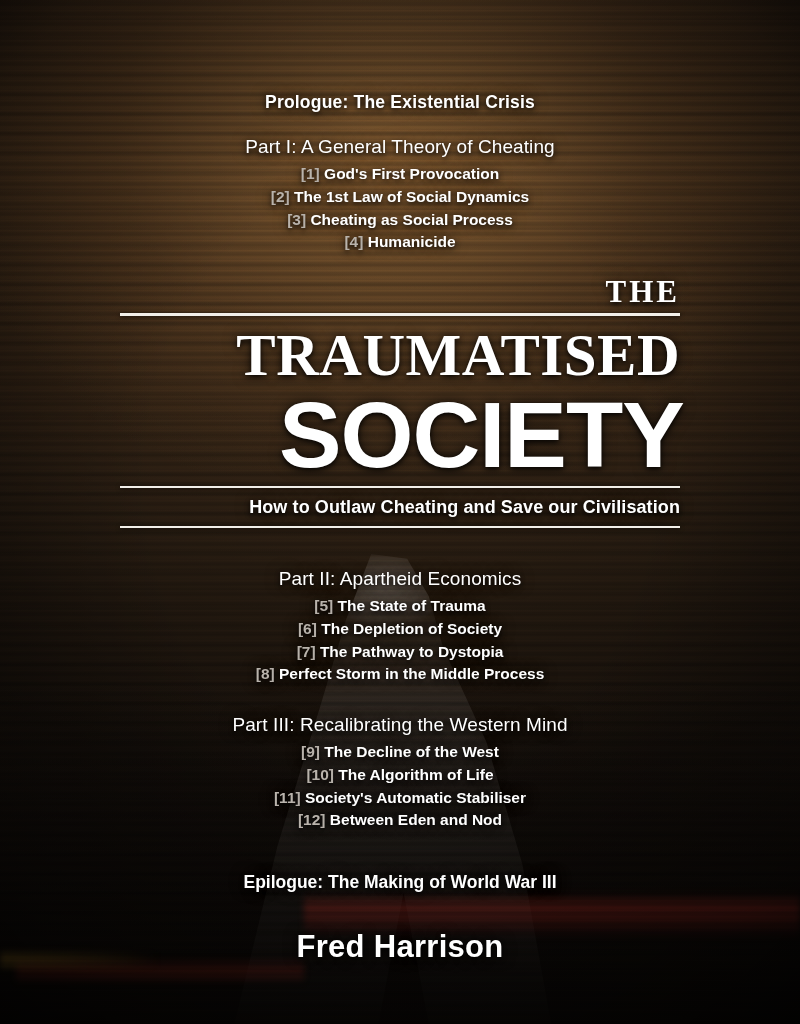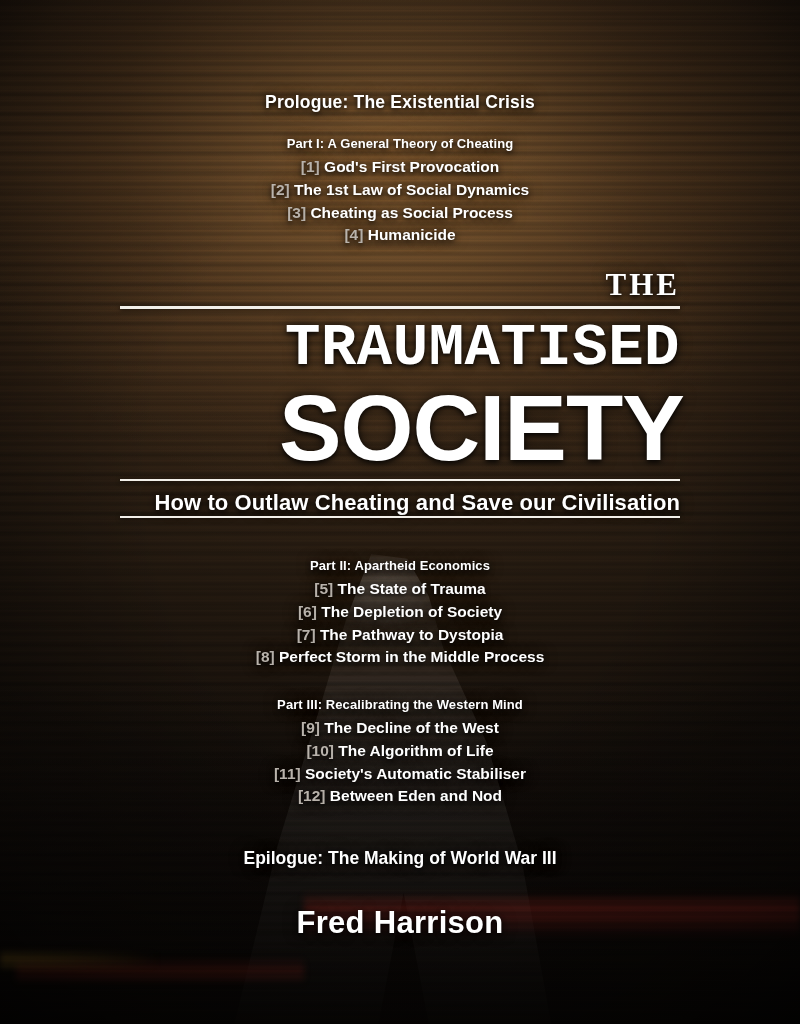--- a/index.html
+++ b/index.html
@@ -129,22 +129,22 @@
     text-shadow: 0 2px 5px rgba(0,0,0,0.85), 0 0 14px rgba(0,0,0,0.6);
   }
   .prologue {
     margin-top: 92px;
     font-size: 17.5px;
     font-weight: bold;
     letter-spacing: 0.2px;
   }
   .part-block { margin-top: 23px; }
   .part-title {
-    font-size: 13px;
-    font-weight: bold;
+    font-size: 19px;
+    font-weight: normal;
     letter-spacing: 0.1px;
     margin-bottom: 5px;
   }
   .chapter {
     font-size: 15.5px;
     font-weight: bold;
     line-height: 1.47;
     white-space: nowrap;
   }
   .chapter .num {
@@ -171,40 +171,40 @@
   .rule {
     width: 100%;
     height: 3px;
     background: #f2efe9;
     box-shadow: 0 1px 4px rgba(0,0,0,0.7);
   }
   .rule.thin {
     height: 2px;
   }
   .title-main {
-    font-family: Liberation Mono, monospace;
+    font-family: Liberation Serif, serif;
     font-size: 59px;
     font-weight: bold;
     letter-spacing: 0.5px;
     line-height: 1.08;
     margin: 8px 0 2px;
   }
   .title-sub {
     font-family: "Liberation Sans", sans-serif;
     font-size: 92px;
     font-weight: bold;
     letter-spacing: -1px;
     line-height: 0.98;
     margin: 0 0 6px;
     transform: scaleX(1.02);
   }
   .tagline {
-    font-size: 22px;
-    font-weight: bold;
-    padding: 9px 0 0;
+    font-size: 18px;
+    font-weight: bold;
+    padding: 9px 0 8px;
     letter-spacing: 0.1px;
   }
 
   .epilogue {
     margin-top: 40px;
     font-size: 17.5px;
     font-weight: bold;
     text-align: center;
   }
   .author {

